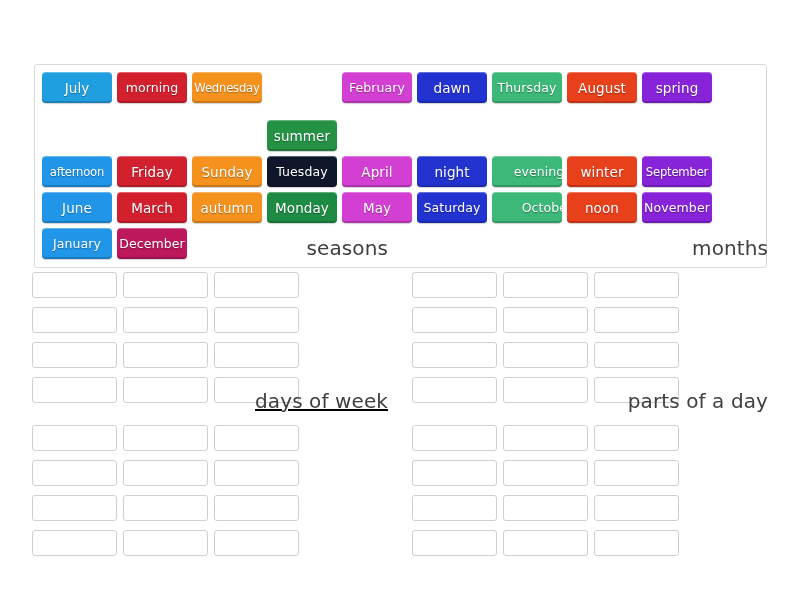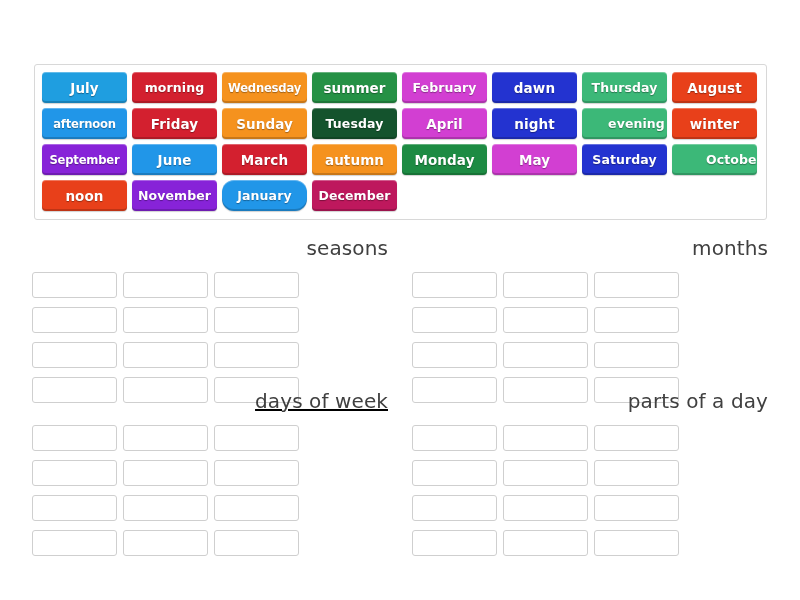--- a/index.html
+++ b/index.html
@@ -33,28 +33,28 @@
   }
 
   #word-bank-rows {
     display: flex;
     flex-wrap: wrap;
     align-content: flex-start;
     gap: 5px 5px;
   }
 
   .tile {
-    width: 85px;
+    width: 70px;
     height: 31px;
     border-radius: 4px;
     display: flex;
     align-items: center;
     justify-content: center;
     color: #ffffff;
-    font-weight: bold;
+    font-weight: normal;
     font-size: 13.5px;
     letter-spacing: 0.1px;
     white-space: nowrap;
     overflow: hidden;
     cursor: move;
     user-select: none;
     text-shadow: 0 1px 1px rgba(0,0,0,0.35);
     box-shadow: inset 0 1px 0 rgba(255,255,255,0.30),
                 inset 0 -2px 0 rgba(0,0,0,0.18),
                 0 1px 1px rgba(0,0,0,0.18);
@@ -98,44 +98,45 @@
 </head>
 <body>
 
 <div id="stage">
 
   <div id="word-bank">
     <div id="word-bank-rows">
         <div class="tile" style="background: rgb(31, 158, 224);">July</div>
         <div class="tile narrow" style="background: rgb(211, 32, 47);">morning</div>
         <div class="tile tiny" style="background: rgb(245, 146, 30);">Wednesday</div>
-        <div class="tile" style="background: rgb(37, 145, 69);">summer</div>
+        <div class="tile" style="background: rgb(37, 145, 69); margin-top: 48px;">summer</div>
         <div class="tile narrow" style="background: rgb(210, 63, 210);">February</div>
         <div class="tile" style="background: rgb(35, 51, 208);">dawn</div>
         <div class="tile narrow" style="background: rgb(60, 184, 120);">Thursday</div>
         <div class="tile" style="background: rgb(232, 64, 26);">August</div>
+        <div class="tile" style="background: rgb(135, 35, 216);">spring</div>
         <div class="tile tiny" style="background: rgb(33, 150, 232);">afternoon</div>
         <div class="tile" style="background: rgb(211, 32, 47);">Friday</div>
         <div class="tile" style="background: rgb(245, 146, 30);">Sunday</div>
-        <div class="tile narrow" style="background: #14532d;">Tuesday</div>
+        <div class="tile narrow" style="background: #0f172a;">Tuesday</div>
         <div class="tile" style="background: rgb(210, 63, 210);">April</div>
         <div class="tile" style="background: rgb(35, 51, 208);">night</div>
         <div class="tile narrow" style="background: rgb(60, 184, 120); padding-left: 24px;">evening</div>
         <div class="tile" style="background: rgb(232, 64, 26);">winter</div>
         <div class="tile tiny" style="background: rgb(135, 35, 216);">September</div>
         <div class="tile" style="background: rgb(33, 150, 232);">June</div>
         <div class="tile" style="background: rgb(211, 32, 47);">March</div>
         <div class="tile" style="background: rgb(245, 146, 30);">autumn</div>
         <div class="tile" style="background: rgb(29, 139, 67);">Monday</div>
         <div class="tile" style="background: rgb(210, 63, 210);">May</div>
         <div class="tile narrow" style="background: rgb(35, 51, 208);">Saturday</div>
         <div class="tile narrow" style="background: rgb(60, 184, 120); padding-left: 40px;">October</div>
         <div class="tile" style="background: rgb(232, 64, 26);">noon</div>
         <div class="tile narrow" style="background: rgb(135, 35, 216);">November</div>
-        <div class="tile narrow" style="background: rgb(33, 150, 232); border-radius: 12px;">January</div>
+        <div class="tile narrow" style="background: rgb(33, 150, 232);">January</div>
         <div class="tile narrow" style="background: #be185d;">December</div>
       </div>
   </div>
 
   <div class="group" id="group-seasons">
     <div class="group-title">seasons</div>
     <div class="slot-grid">
         <div class="slot"></div>
         <div class="slot"></div>
         <div class="slot"></div>

